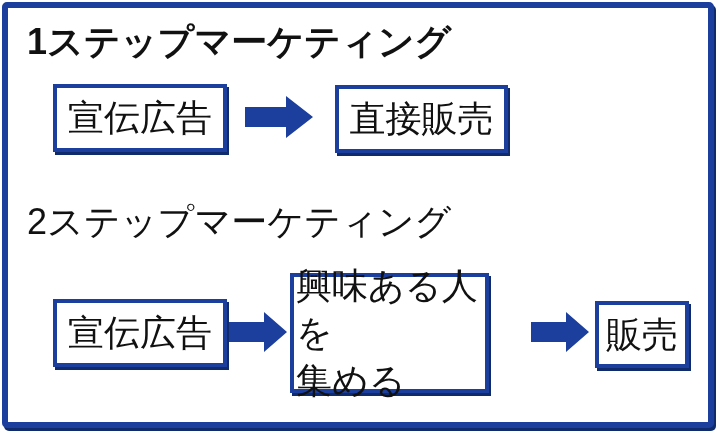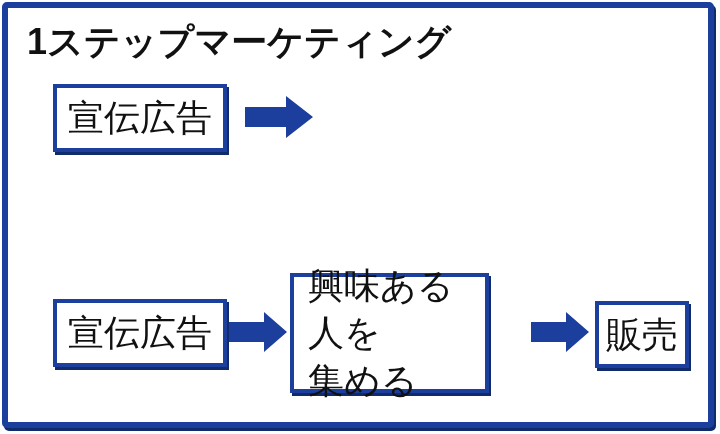--- a/index.html
+++ b/index.html
@@ -48,21 +48,21 @@
     line-height: 1.32;
     display: flex;
     align-items: center;
     justify-content: center;
     white-space: pre-line;
   }
   .b-ad1    { left: 53px;  top: 84px;  width: 174px; height: 68px; }
   .b-direct { left: 335px; top: 85px;  width: 173px; height: 68px; }
   .b-ad2    { left: 53px;  top: 299px; width: 174px; height: 68px; }
   .b-gather { left: 290px; top: 273px; width: 199px; height: 120px;
-              justify-content: flex-start; text-align: left; padding-left: 14px; }
+              justify-content: flex-start; text-align: left; padding-left: 2px; }
   .b-sales  { left: 595px; top: 301px; width: 94px;  height: 67px; text-align: center; }
   .arrow {
     position: absolute;
     display: block;
   }
   .arrow polygon { fill: var(--accent-blue, #1c3f9e); }
   .a-one   { left: 245px; top: 96px;  width: 68px; height: 42px; }
   .a-two-1 { left: 229px; top: 312px; width: 58px; height: 40px; }
   .a-two-2 { left: 531px; top: 312px; width: 58px; height: 40px; }
 </style>
@@ -74,21 +74,23 @@
   <div class="frame"></div>
 
   <div class="heading h-one">1ステップマーケティング</div>
 
   <div class="box b-ad1">宣伝広告</div>
 
   <svg class="arrow a-one" viewBox="0 0 68 42" preserveAspectRatio="none">
     <polygon points="0,11 41,11 41,0 68,21 41,42 41,31 0,31"></polygon>
   </svg>
 
+  <div class="box b-direct">直接販売</div>
 
+  <div class="heading h-two">2ステップマーケティング</div>
 
   <div class="box b-ad2">宣伝広告</div>
 
   <svg class="arrow a-two-1" viewBox="0 0 58 40" preserveAspectRatio="none">
     <polygon points="0,10 35,10 35,0 58,20 35,40 35,30 0,30"></polygon>
   </svg>
 
   <div class="box b-gather">興味ある人を
 集める</div>
 

